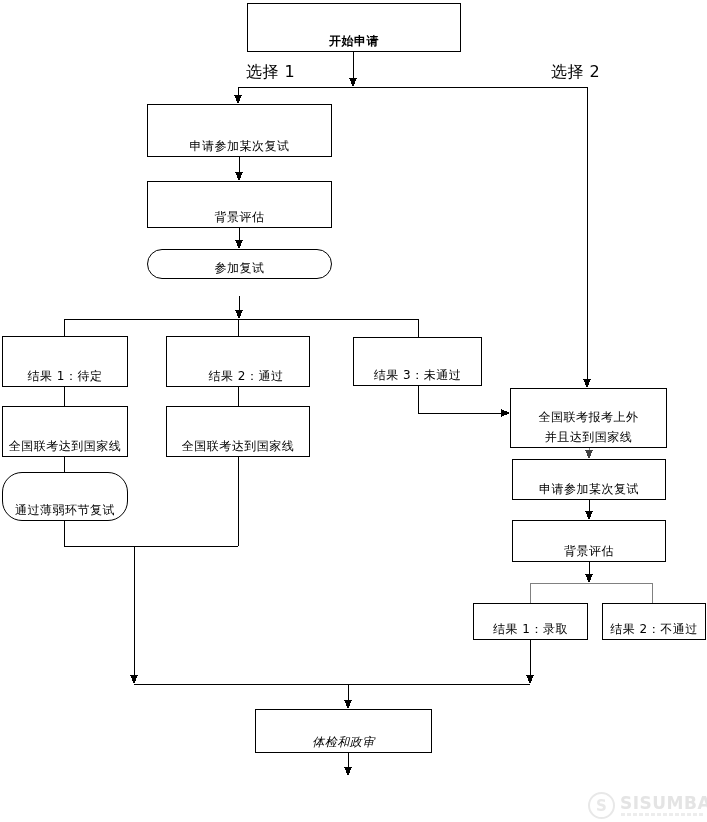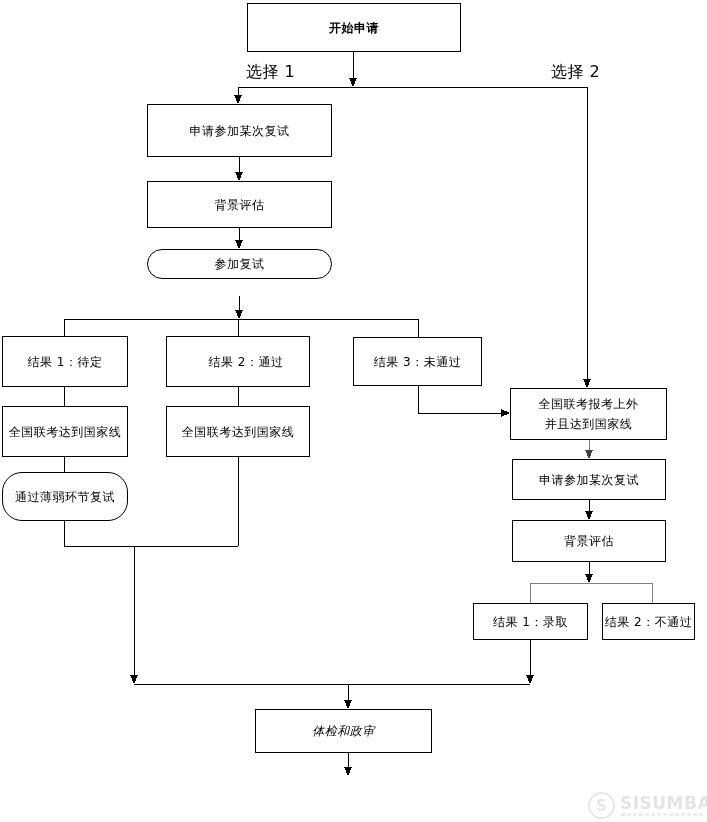--- a/index.html
+++ b/index.html
@@ -22,21 +22,21 @@
     z-index: 1;
   }
   .node {
     position: absolute;
     box-sizing: border-box;
     border: 1px solid #000000;
     background: #ffffff;
     display: flex;
     flex-direction: column;
     align-items: center;
-    justify-content: center;
+    justify-content: flex-end;
     font-size: 12px;
     color: #000000;
     text-align: center;
     line-height: 20px;
     z-index: 2;
     letter-spacing: 0.5px;
   }
   .node.bold { font-weight: bold; }
   .edge-label {
     position: absolute;
@@ -217,38 +217,38 @@
   </div>
 
   <div class="node" style="left:166px; top:406px; width:144px; height:51px;">
     <span>全国联考达到国家线</span>
   </div>
 
   <div class="node" style="left:2px; top:472px; width:126px; height:49px;border-radius:20px;">
     <span>通过薄弱环节复试</span>
   </div>
 
-  <div class="node" style="left:510px; top:388px; width:157px; height:52px;">
+  <div class="node" style="left:510px; top:388px; width:157px; height:60px;">
     <span>全国联考报考上外</span>
     <span>并且达到国家线</span>
   </div>
 
   <div class="node" style="left:512px; top:459px; width:154px; height:41px;">
     <span>申请参加某次复试</span>
   </div>
 
   <div class="node" style="left:512px; top:520px; width:154px; height:42px;">
     <span>背景评估</span>
   </div>
 
   <div class="node" style="left:473px; top:603px; width:115px; height:37px;">
     <span>结果 1：录取</span>
   </div>
 
-  <div class="node" style="left:602px; top:603px; width:93px; height:37px;">
+  <div class="node" style="left:602px; top:603px; width:104px; height:37px;">
     <span>结果 2：不通过</span>
   </div>
 
   <div class="node" style="left:255px; top:709px; width:177px; height:44px;font-style:italic;">
     <span>体检和政审</span>
   </div>
 
 
   <div class="wm-circle">
     <span>S</span>

